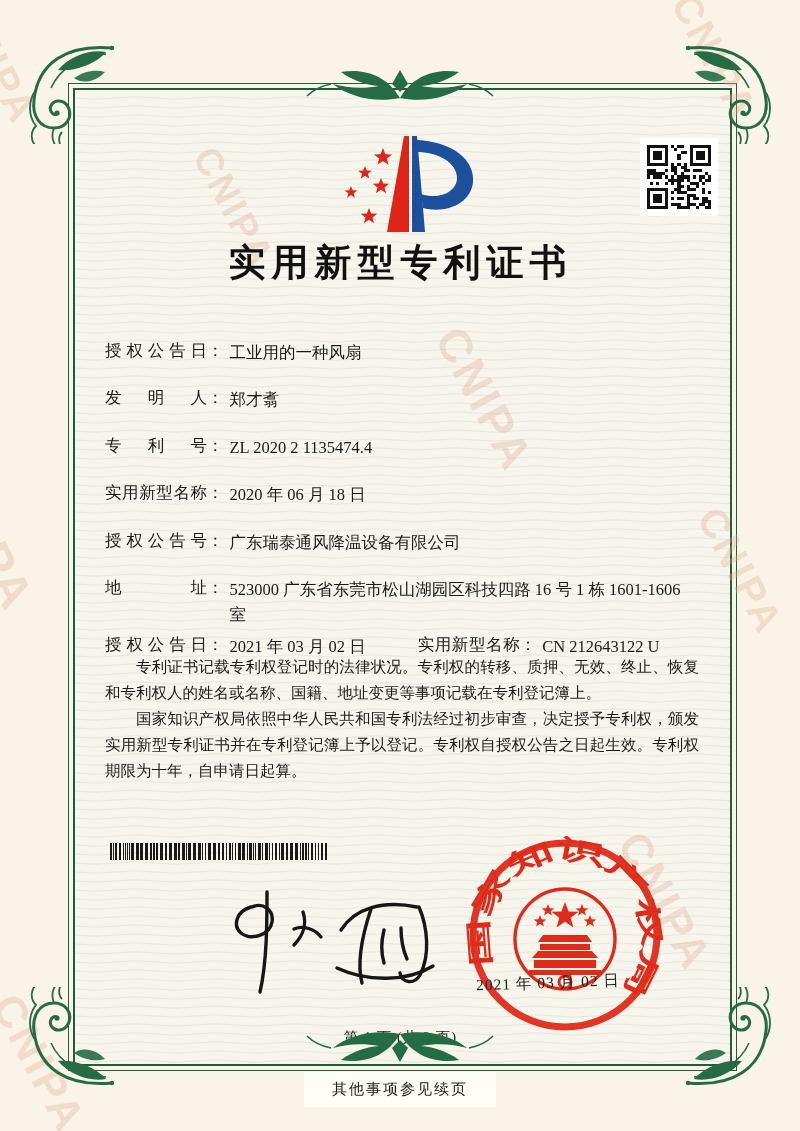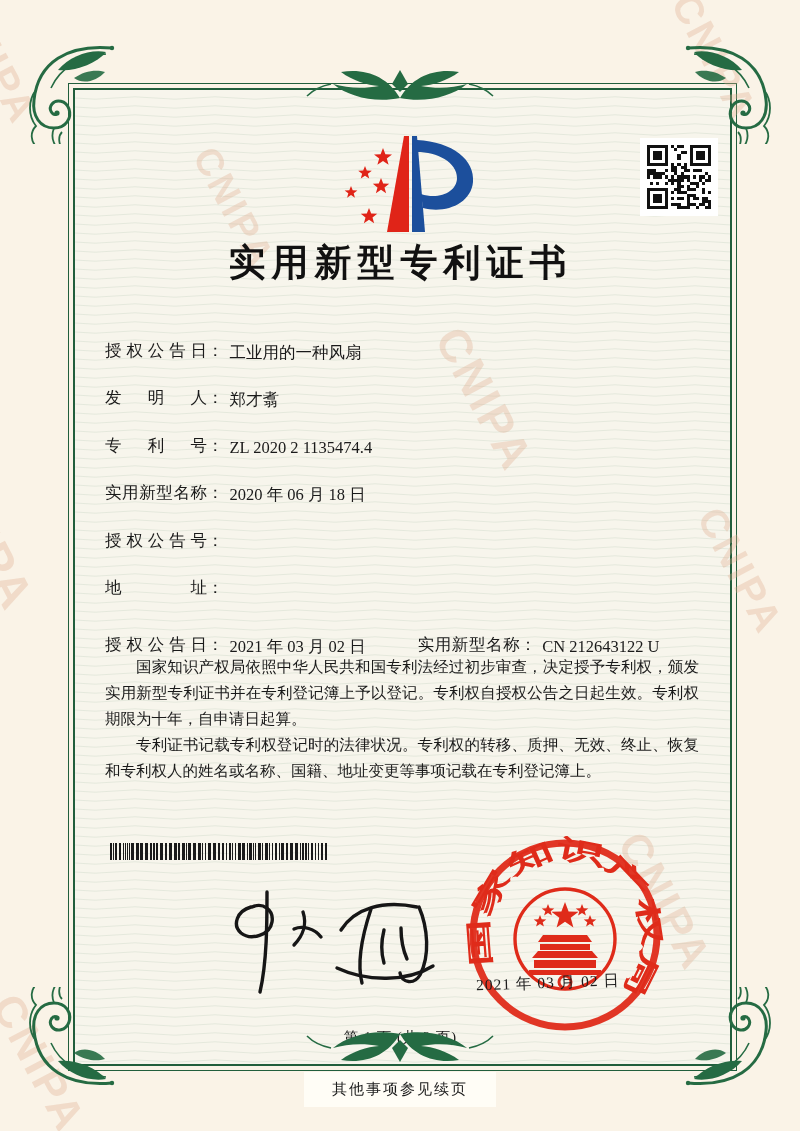--- a/index.html
+++ b/index.html
@@ -469,42 +469,44 @@
         <span class="fvalue">ZL 2020 2 1135474.4</span>
       </div>
       <div class="frow" style="top:142px">
         <span class="flabel">实用新型名称</span>
           <span class="fcolon">：</span>
         <span class="fvalue">2020 年 06 月 18 日</span>
       </div>
       <div class="frow" style="top:190px">
         <span class="flabel">授权公告号</span>
           <span class="fcolon">：</span>
+        <span class="fvalue">广东瑞泰通风降温设备有限公司</span>
       </div>
       <div class="frow" style="top:237px">
         <span class="flabel">地址</span>
           <span class="fcolon">：</span>
+        <span class="fvalue">523000 广东省东莞市松山湖园区科技四路 16 号 1 栋 1601-1606 室</span>
       </div>
       <div class="frow" style="top:294px">
         <div class="grant-group">
           <span class="flabel">授权公告日</span>
             <span class="fcolon">：</span>
           <span class="fvalue">2021 年 03 月 02 日</span>
         </div>
         <div class="grant-group" style="margin-left:52px">
           <span class="flabel">实用新型名称</span>
             <span class="fcolon">：</span>
           <span class="fvalue">CN 212643122 U</span>
         </div>
       </div>
     </div>
 
     <div class="body-text">
+      <p>专利证书记载专利权登记时的法律状况。专利权的转移、质押、无效、终止、恢复和专利权人的姓名或名称、国籍、地址变更等事项记载在专利登记簿上。</p>
       <p>国家知识产权局依照中华人民共和国专利法经过初步审查，决定授予专利权，颁发实用新型专利证书并在专利登记簿上予以登记。专利权自授权公告之日起生效。专利权期限为十年，自申请日起算。</p>
-      <p>专利证书记载专利权登记时的法律状况。专利权的转移、质押、无效、终止、恢复和专利权人的姓名或名称、国籍、地址变更等事项记载在专利登记簿上。</p>
     </div>
 
     <div class="barcode" id="barcode">
         <div style="width: 2px; background: rgb(26, 26, 26);"></div>
         <div style="width: 1px; background: transparent;"></div>
         <div style="width: 1px; background: rgb(26, 26, 26);"></div>
         <div style="width: 1px; background: transparent;"></div>
         <div style="width: 2px; background: rgb(26, 26, 26);"></div>
         <div style="width: 2px; background: transparent;"></div>
         <div style="width: 2px; background: rgb(26, 26, 26);"></div>

